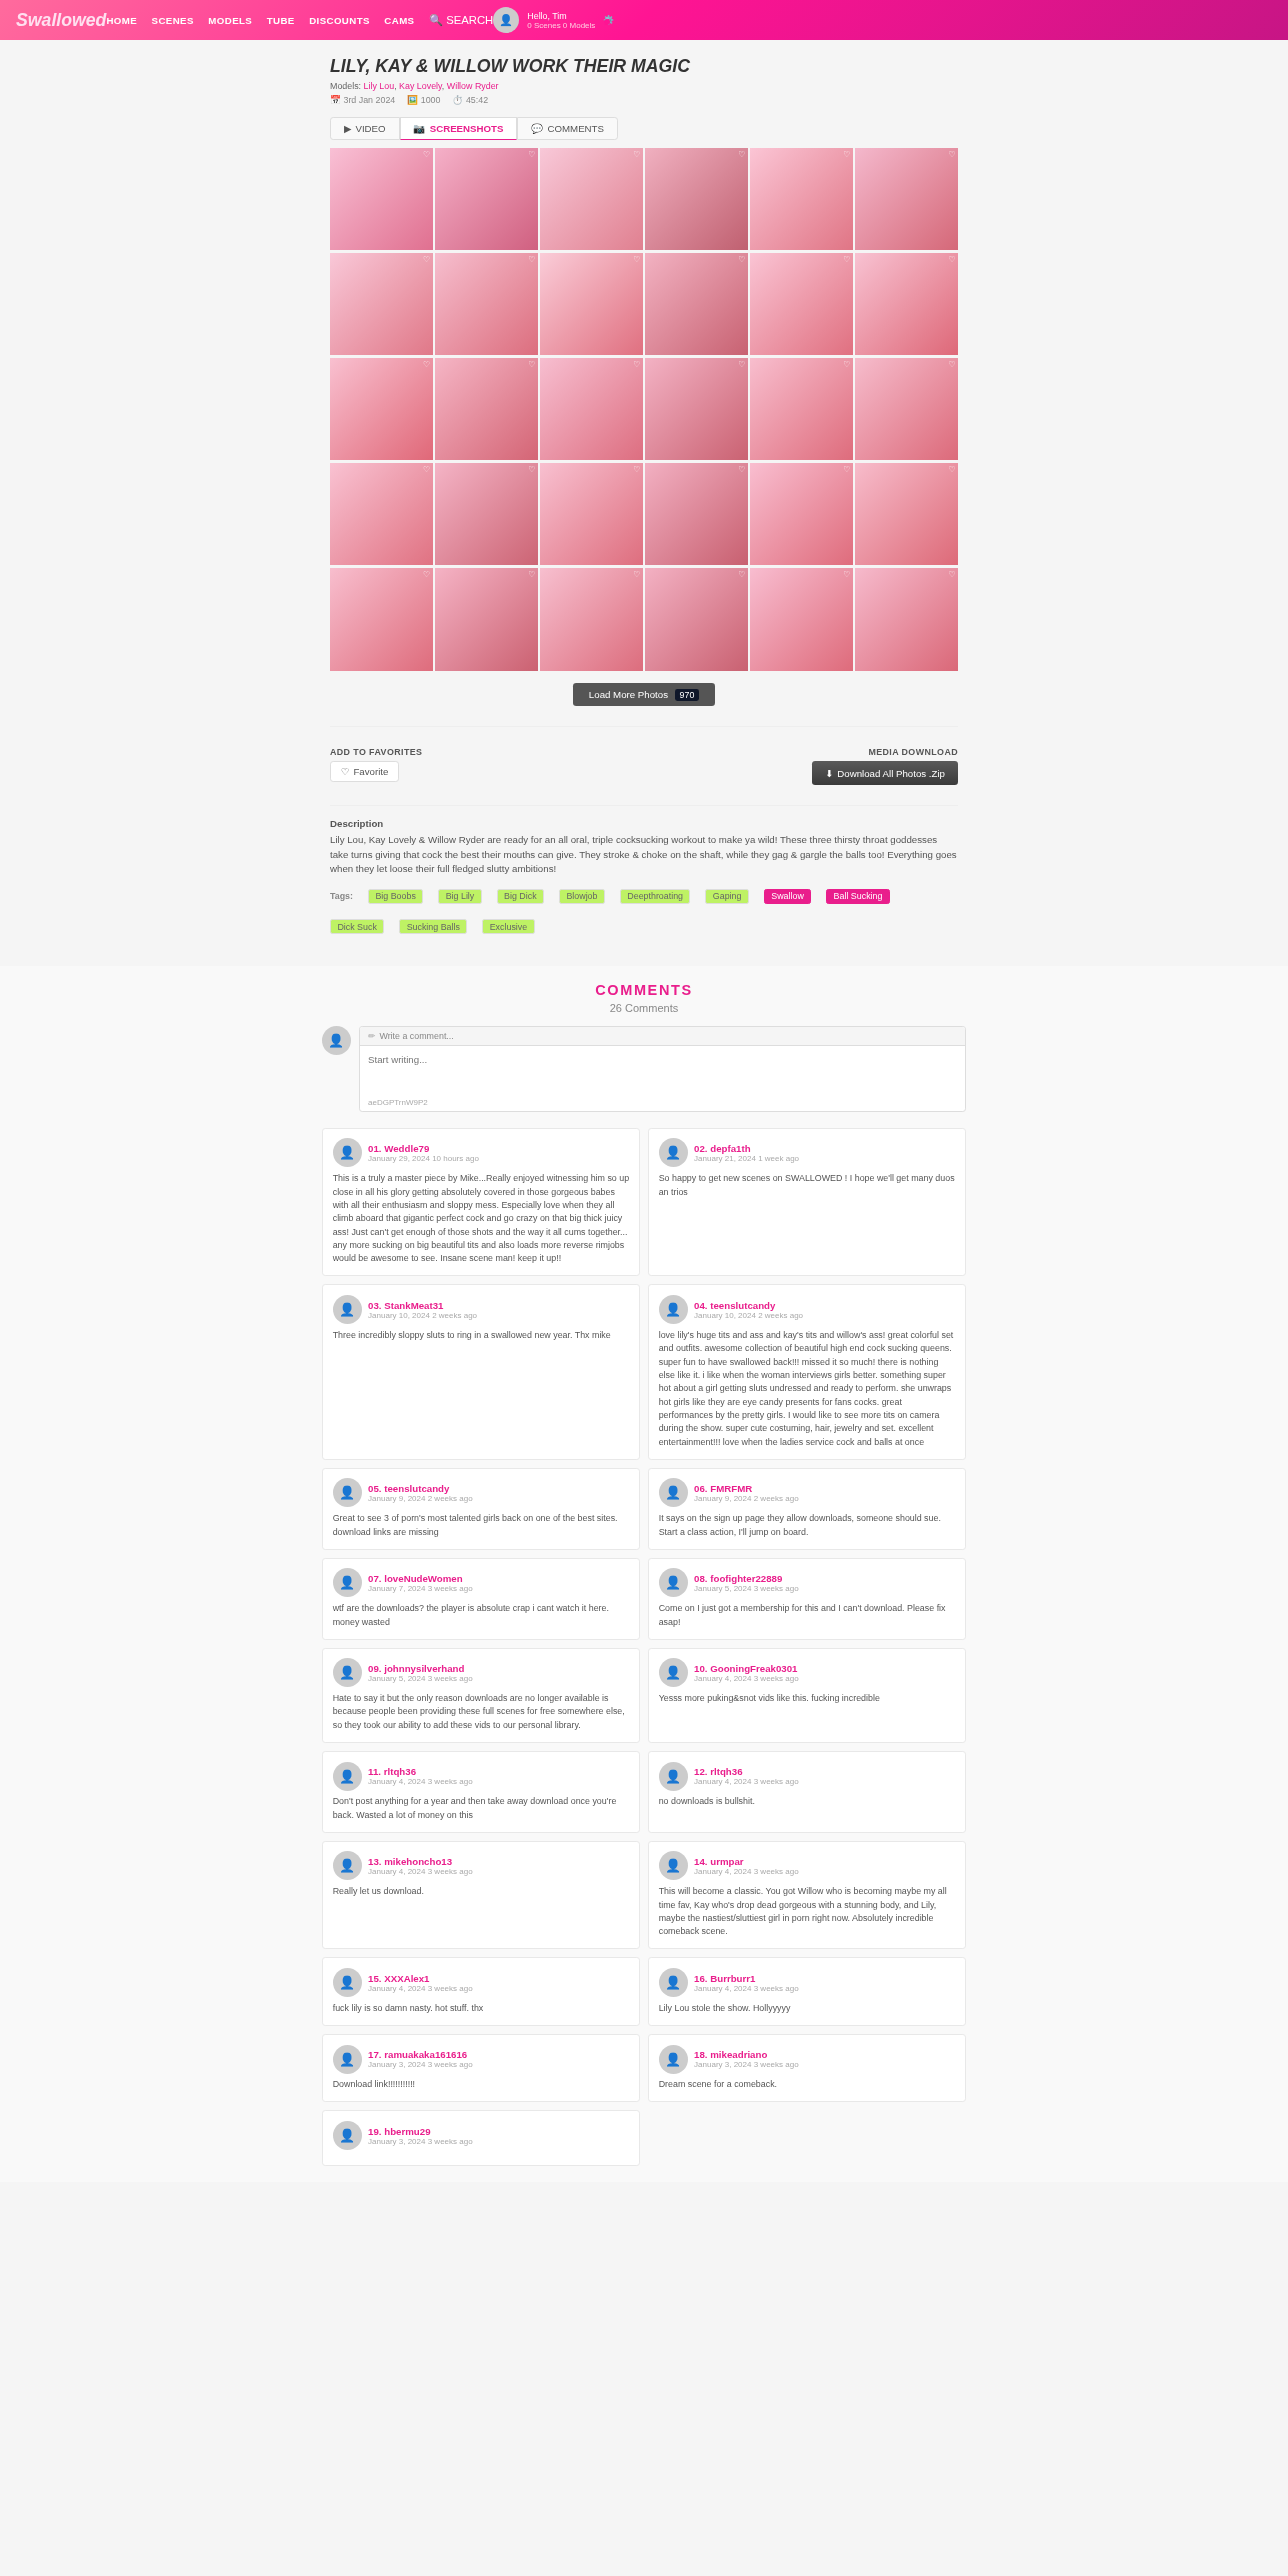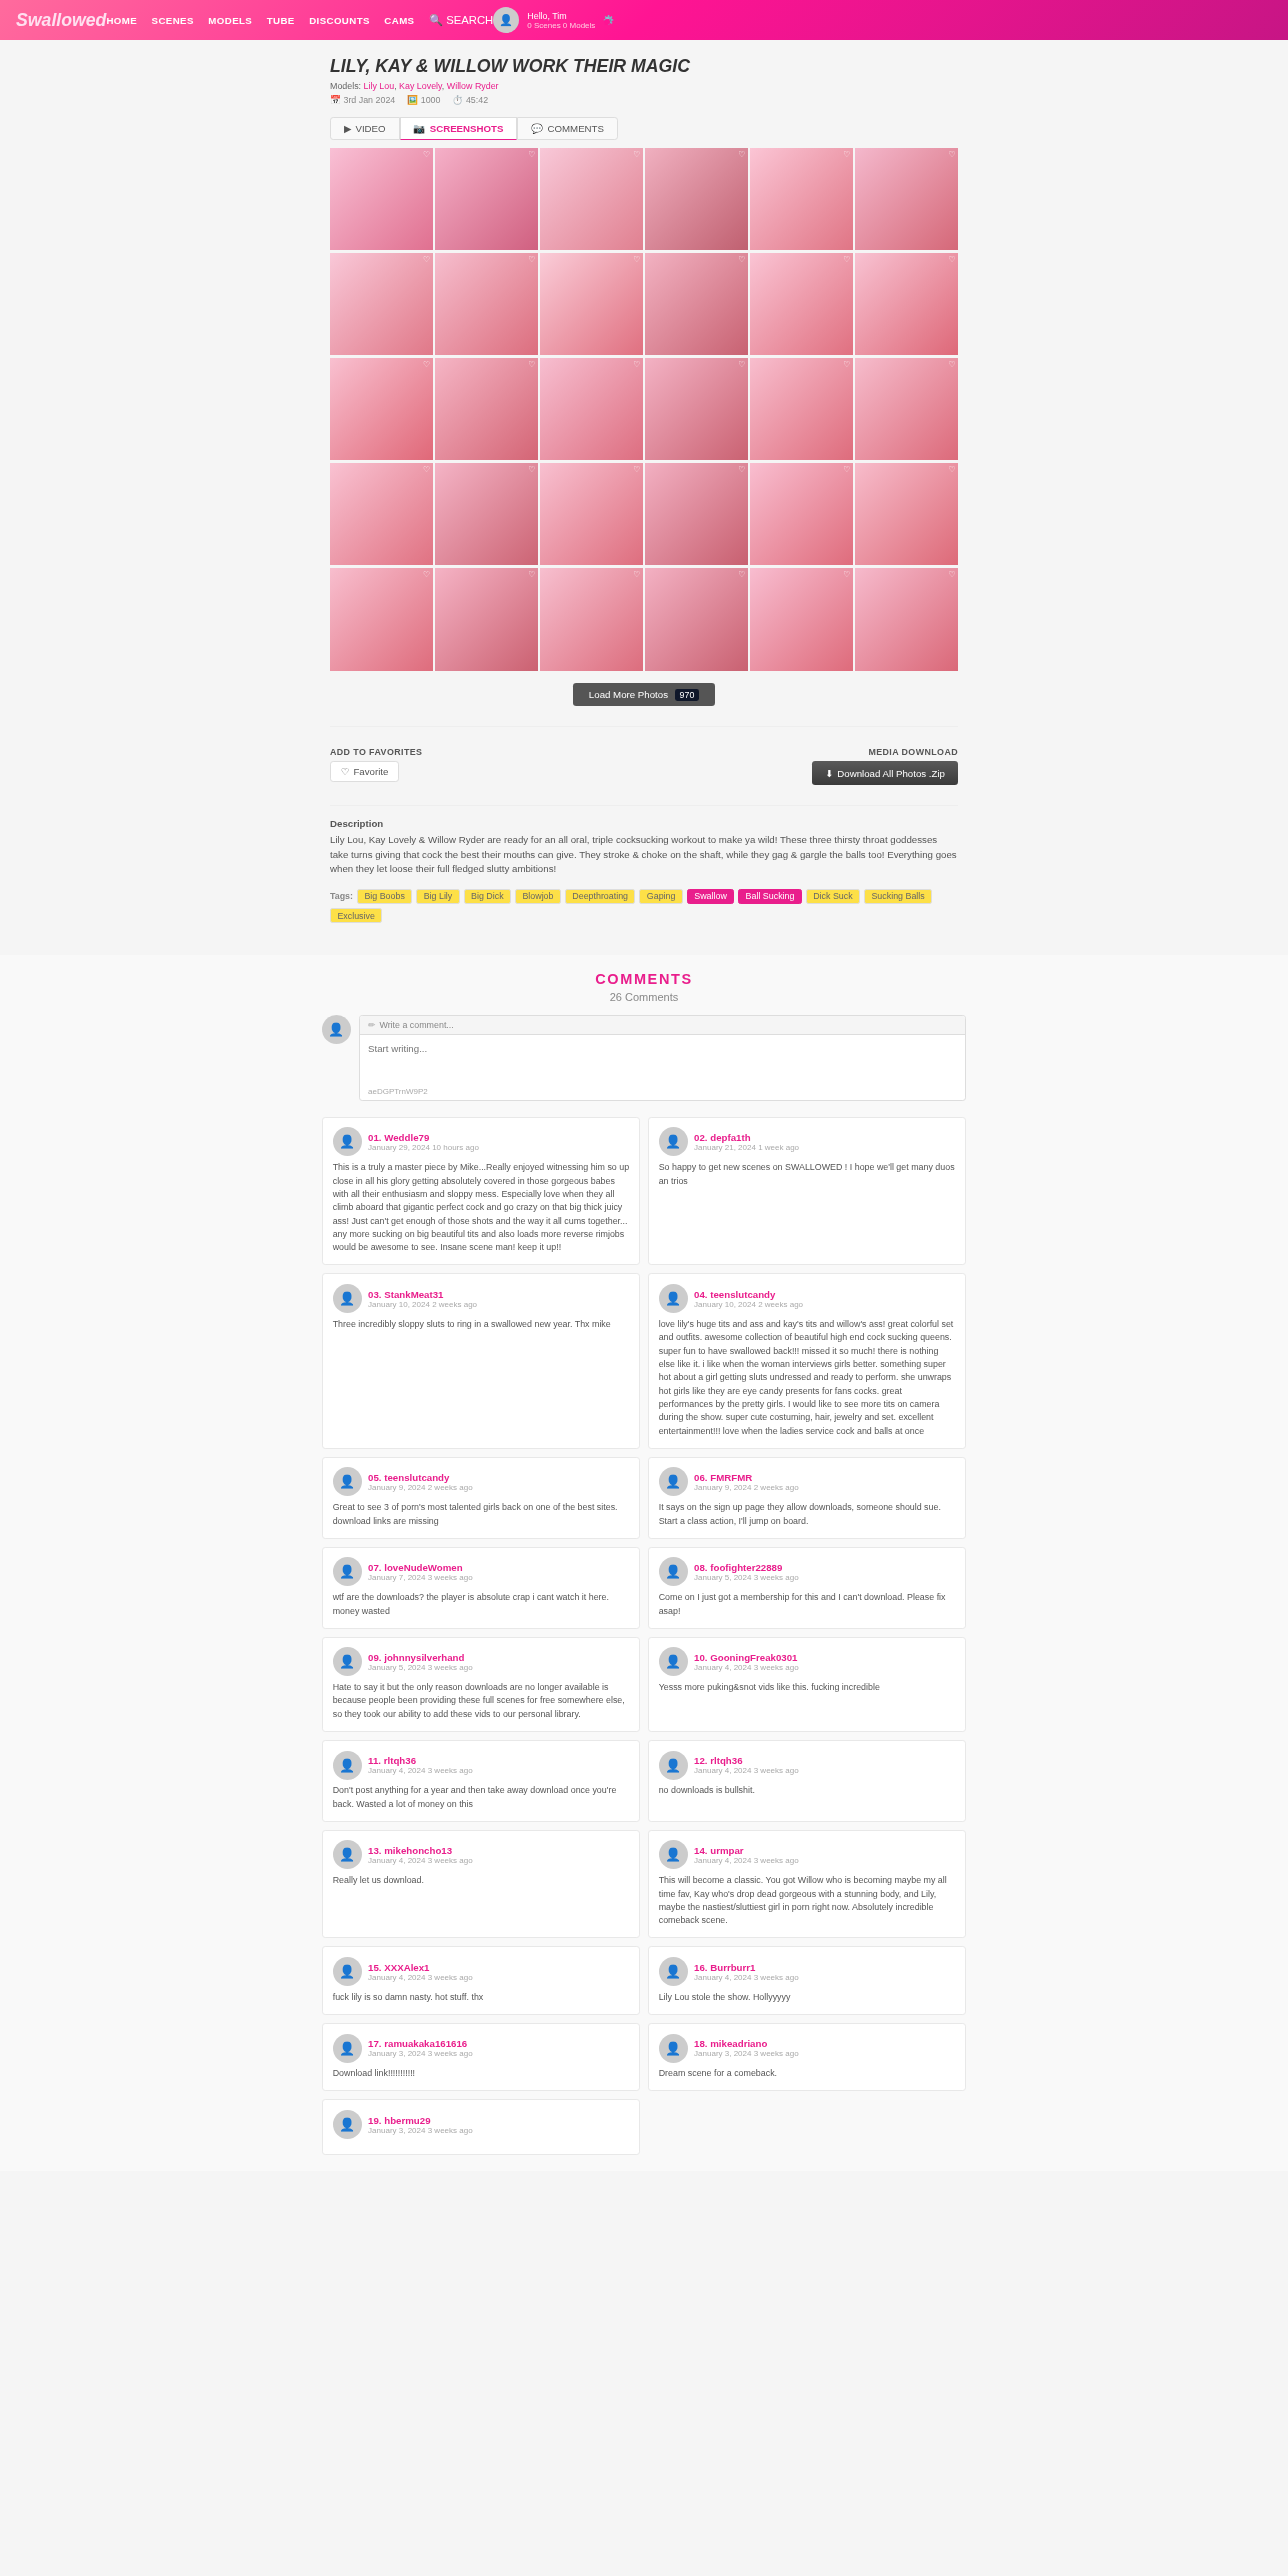--- a/index.html
+++ b/index.html
@@ -238,32 +238,32 @@
       font-size: 9.7px;
       color: #555;
       line-height: 1.5;
     }
 
     
     .tags-section {
       display: flex;
       flex-wrap: wrap;
       align-items: center;
-      gap: 4px;
+      gap: 15px;
       margin-bottom: 16px;
       font-size: 8.9px;
     }
     .tags-label { color: #888; font-weight: bold; }
     .tag {
       border: 0.8px solid #ddd;
       border-radius: 2.4px;
       padding: 1.6px 6.4px;
       color: #666;
       cursor: pointer;
-      background: #fde047;
+      background: #bef264;
     }
     .tag.active { background: #e91e8c; color: white; border-color: #e91e8c; }
 
     
     .comments-section {
       background: #f9f9f9;
       padding: 16px 8px;
     }
     .comments-title {
       text-align: center;

